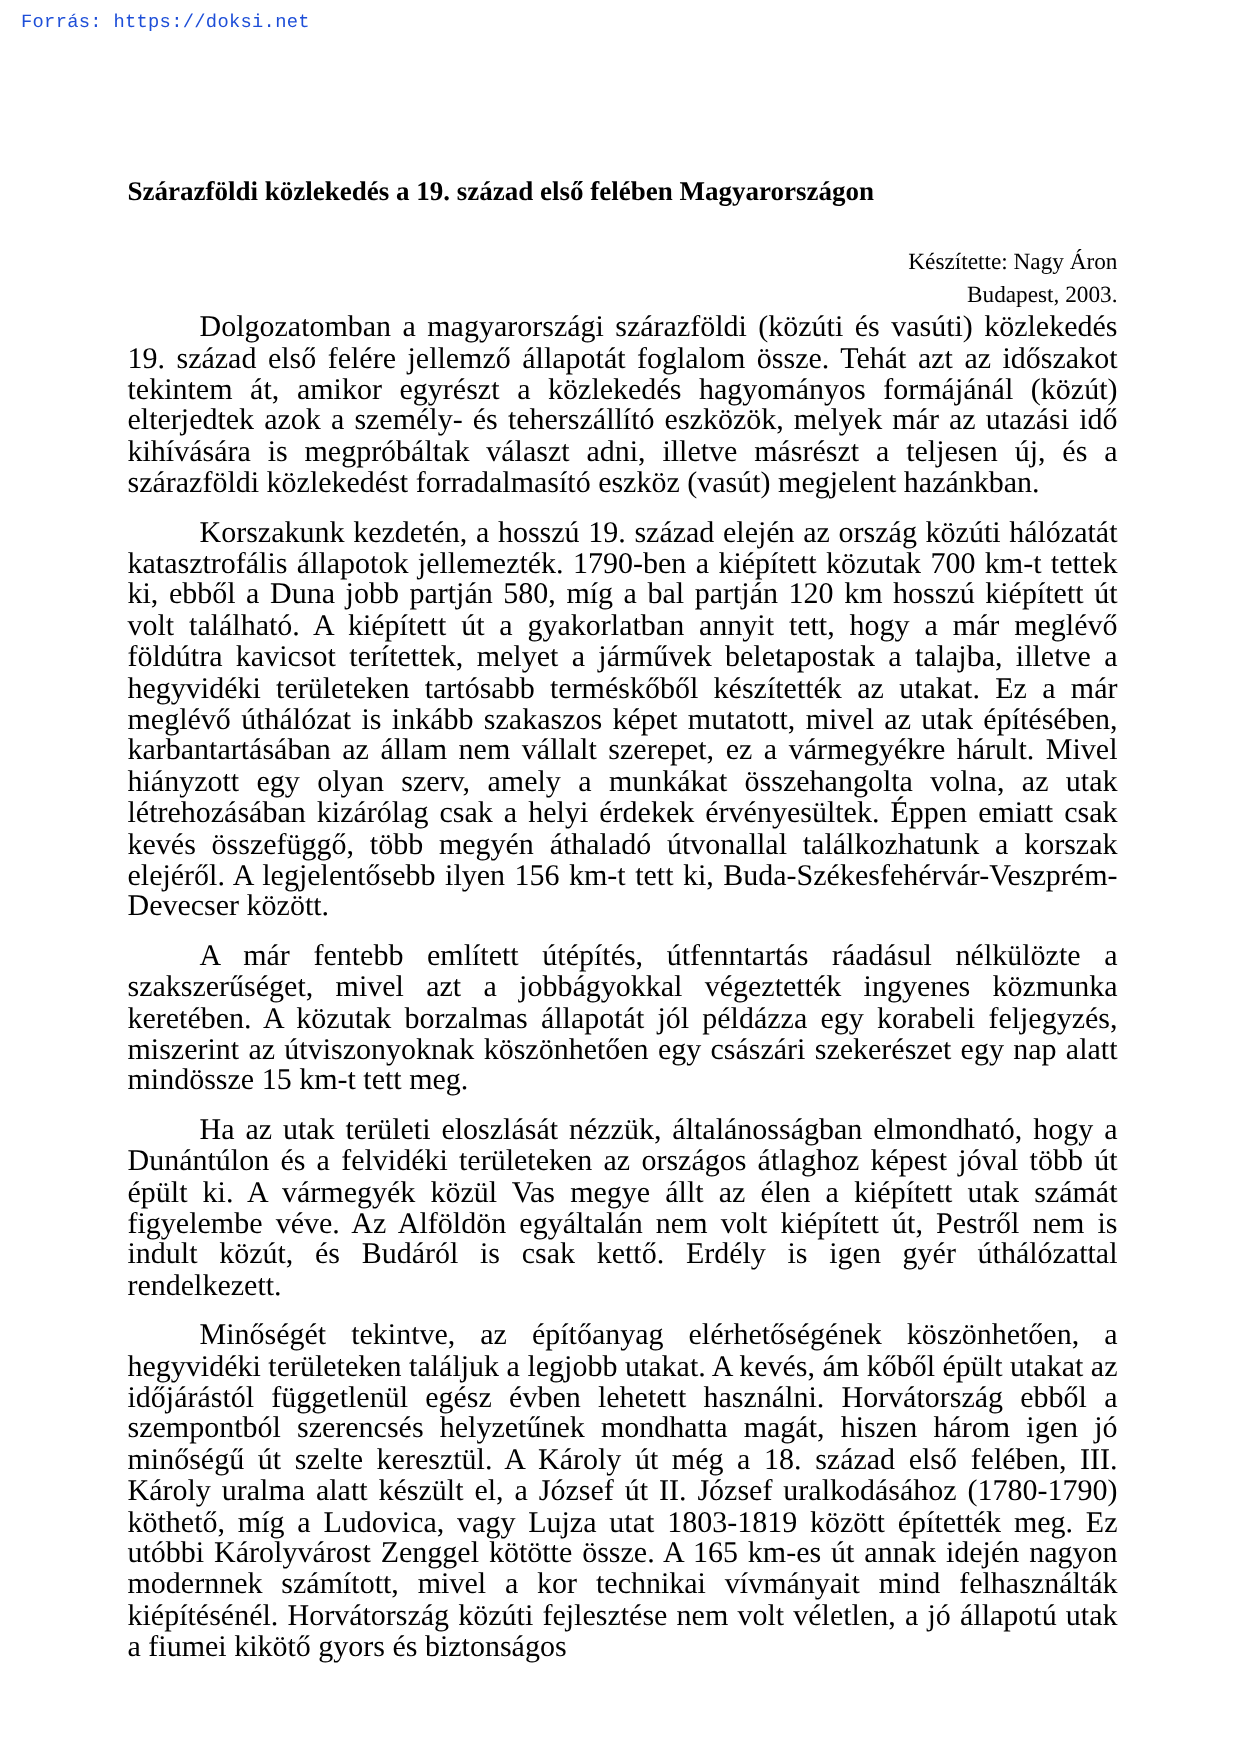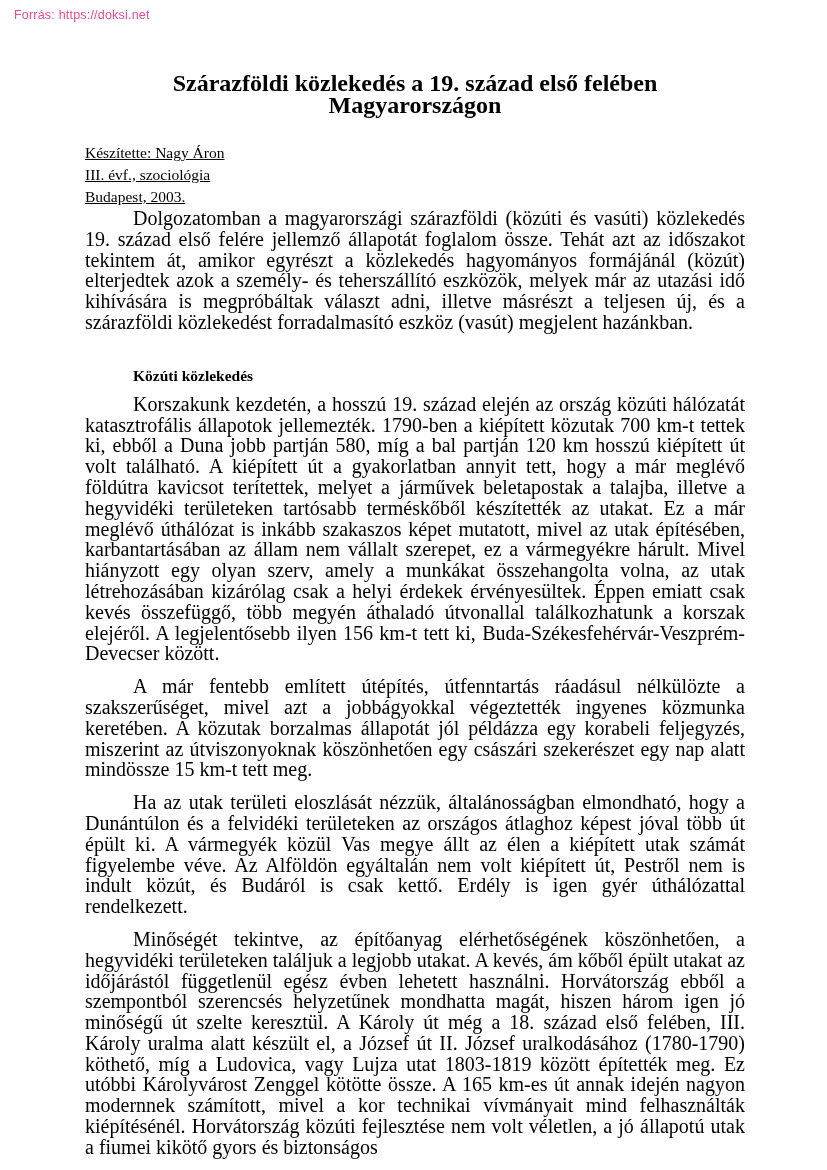--- a/index.html
+++ b/index.html
@@ -14,43 +14,42 @@
     background: #ffffff;
     color: #000000;
     font-family: "Liberation Serif", serif;
     overflow: hidden;
     box-sizing: border-box;
   }
   .source-note {
     position: absolute;
     top: 8px;
     left: 14px;
-    font-family: Liberation Sans, sans-serif;
+    font-family: Liberation Mono, monospace;
     font-size: 12.5px;
-    color: #ec4899;
+    color: #1d4ed8;
     letter-spacing: 0.2px;
   }
   .content {
     position: absolute;
     top: 0;
     left: 85px;
     width: 660px;
   }
   .doc-title {
-    margin-top: 72px;
-    text-align: center;
-    font-size: 24px;
+    margin-top: 116px;
+    font-size: 18px;
     font-weight: bold;
     line-height: 22px;
   }
   .byline {
     margin-top: 26px;
+    text-align: right;
     font-size: 15.5px;
     line-height: 22px;
-    text-decoration: underline;
   }
   .byline div {
     margin: 0;
   }
   .intro {
     margin-top: 33px;
   }
   p.body-par {
     margin: 0 0 12px 0;
     font-size: 20px;
@@ -73,27 +72,25 @@
 <div class="page">
 
   <div class="source-note">Forrás: https://doksi.net</div>
 
   <div class="content">
 
     <h1 class="doc-title">Szárazföldi közlekedés a 19. század első felében Magyarországon</h1>
 
     <div class="byline">
       <div>Készítette: Nagy Áron</div>
-      <div>III. évf., szociológia</div>
       <div>Budapest, 2003.</div>
     </div>
 
     <p class="body-par intro">Dolgozatomban a magyarországi szárazföldi (közúti és vasúti) közlekedés 19. század első felére jellemző állapotát foglalom össze. Tehát azt az időszakot tekintem át, amikor egyrészt a közlekedés hagyományos formájánál (közút) elterjedtek azok a személy- és teherszállító eszközök, melyek már az utazási idő kihívására is megpróbáltak választ adni, illetve másrészt a teljesen új, és a szárazföldi közlekedést forradalmasító eszköz (vasút) megjelent hazánkban.</p>
 
-    <h2 class="section-heading">Közúti közlekedés</h2>
 
     <p class="body-par">Korszakunk kezdetén, a hosszú 19. század elején az ország közúti hálózatát katasztrofális állapotok jellemezték. 1790-ben a kiépített közutak 700 km-t tettek ki, ebből a Duna jobb partján 580, míg a bal partján 120 km hosszú kiépített út volt található. A kiépített út a gyakorlatban annyit tett, hogy a már meglévő földútra kavicsot terítettek, melyet a járművek beletapostak a talajba, illetve a hegyvidéki területeken tartósabb terméskőből készítették az utakat. Ez a már meglévő úthálózat is inkább szakaszos képet mutatott, mivel az utak építésében, karbantartásában az állam nem vállalt szerepet, ez a vármegyékre hárult. Mivel hiányzott egy olyan szerv, amely a munkákat összehangolta volna, az utak létrehozásában kizárólag csak a helyi érdekek érvényesültek. Éppen emiatt csak kevés összefüggő, több megyén áthaladó útvonallal találkozhatunk a korszak elejéről. A legjelentősebb ilyen 156 km-t tett ki, Buda-Székesfehérvár-Veszprém-Devecser között.</p>
 
     <p class="body-par">A már fentebb említett útépítés, útfenntartás ráadásul nélkülözte a szakszerűséget, mivel azt a jobbágyokkal végeztették ingyenes közmunka keretében. A közutak borzalmas állapotát jól példázza egy korabeli feljegyzés, miszerint az útviszonyoknak köszönhetően egy császári szekerészet egy nap alatt mindössze 15 km-t tett meg.</p>
 
     <p class="body-par">Ha az utak területi eloszlását nézzük, általánosságban elmondható, hogy a Dunántúlon és a felvidéki területeken az országos átlaghoz képest jóval több út épült ki. A vármegyék közül Vas megye állt az élen a kiépített utak számát figyelembe véve. Az Alföldön egyáltalán nem volt kiépített út, Pestről nem is indult közút, és Budáról is csak kettő. Erdély is igen gyér úthálózattal rendelkezett.</p>
 
     <p class="body-par">Minőségét tekintve, az építőanyag elérhetőségének köszönhetően, a hegyvidéki területeken találjuk a legjobb utakat. A kevés, ám kőből épült utakat az időjárástól függetlenül egész évben lehetett használni. Horvátország ebből a szempontból szerencsés helyzetűnek mondhatta magát, hiszen három igen jó minőségű út szelte keresztül. A Károly út még a 18. század első felében, III. Károly uralma alatt készült el, a József út II. József uralkodásához (1780-1790) köthető, míg a Ludovica, vagy Lujza utat 1803-1819 között építették meg. Ez utóbbi Károlyvárost Zenggel kötötte össze. A 165 km-es út annak idején nagyon modernnek számított, mivel a kor technikai vívmányait mind felhasználták kiépítésénél. Horvátország közúti fejlesztése nem volt véletlen, a jó állapotú utak a fiumei kikötő gyors és biztonságos</p>
 
   </div>

